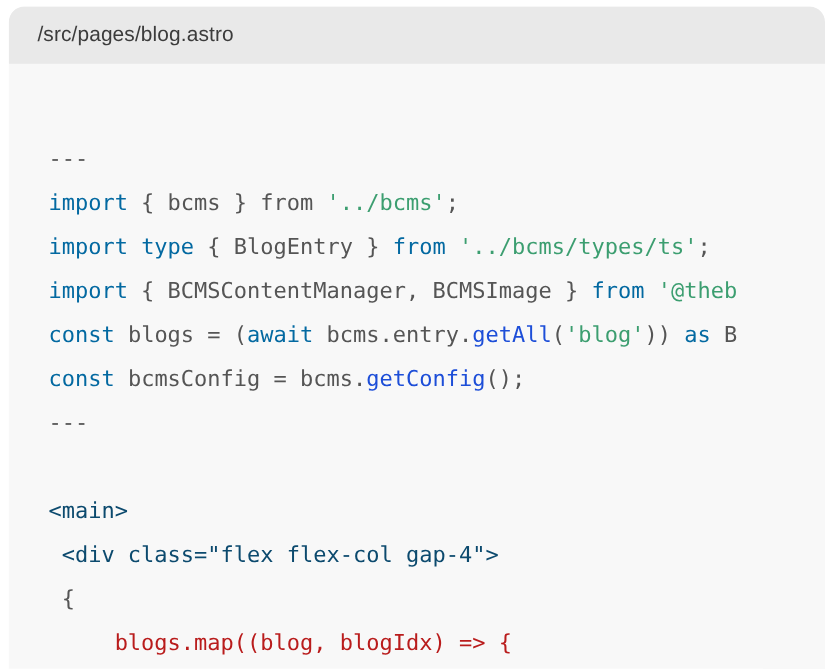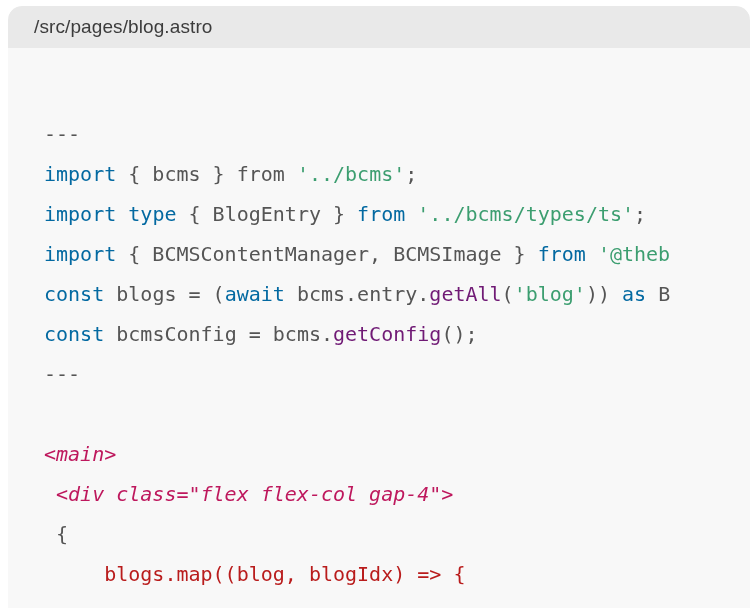--- a/index.html
+++ b/index.html
@@ -19,21 +19,21 @@
     top: 6px;
     width: 742px;
     height: 602px;
     background: #f8f8f8;
     border-top-left-radius: 14px;
     border-top-right-radius: 14px;
     overflow: hidden;
     box-sizing: border-box;
   }
   .card-header {
-    height: 42px;
+    height: 52px;
     background: #e9e9e9;
     display: flex;
     align-items: center;
     padding-left: 26px;
     box-sizing: border-box;
     border-top-left-radius: 14px;
     border-top-right-radius: 14px;
   }
   .file-path {
     font-family: "Liberation Sans", sans-serif;
@@ -58,22 +58,22 @@
     height: 40px;
     white-space: pre;
     overflow: visible;
   }
   .line.blank {
     height: 40px;
   }
   .tok-kw      { color: #0369a1; }
   .tok-plain   { color: #555555; }
   .tok-str     { color: #3c9e70; text-align: center; }
-  .tok-fn      { color: #701a75; }
-  .tok-tag     { color: #be185d; font-style: italic; }
+  .tok-fn      { color: #1d4ed8; }
+  .tok-tag     { color: #0c4a6e; }
   .tok-purple  { color: #b91c1c; }
 </style>
 </head>
 <body>
 
 <div class="code-card">
 
   <div class="card-header">
     <span class="file-path">/src/pages/blog.astro</span>
   </div>

